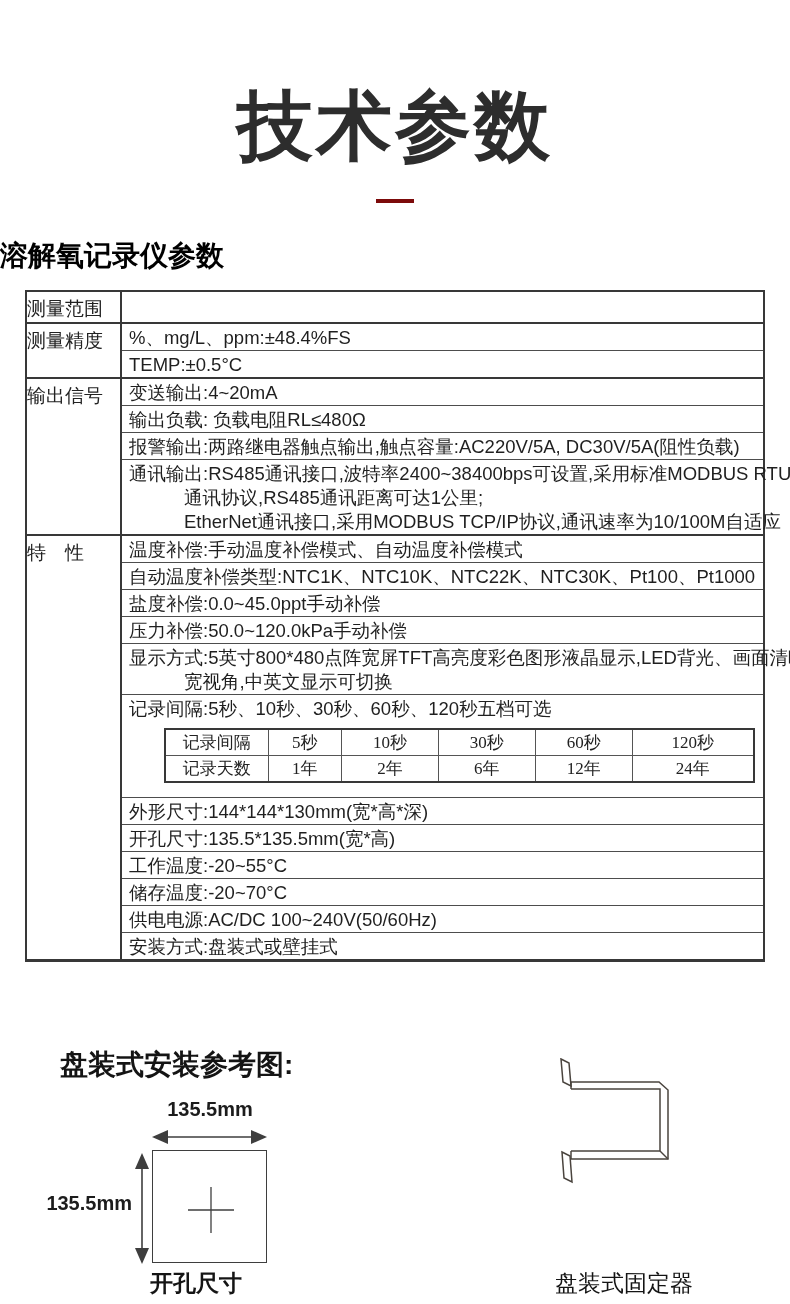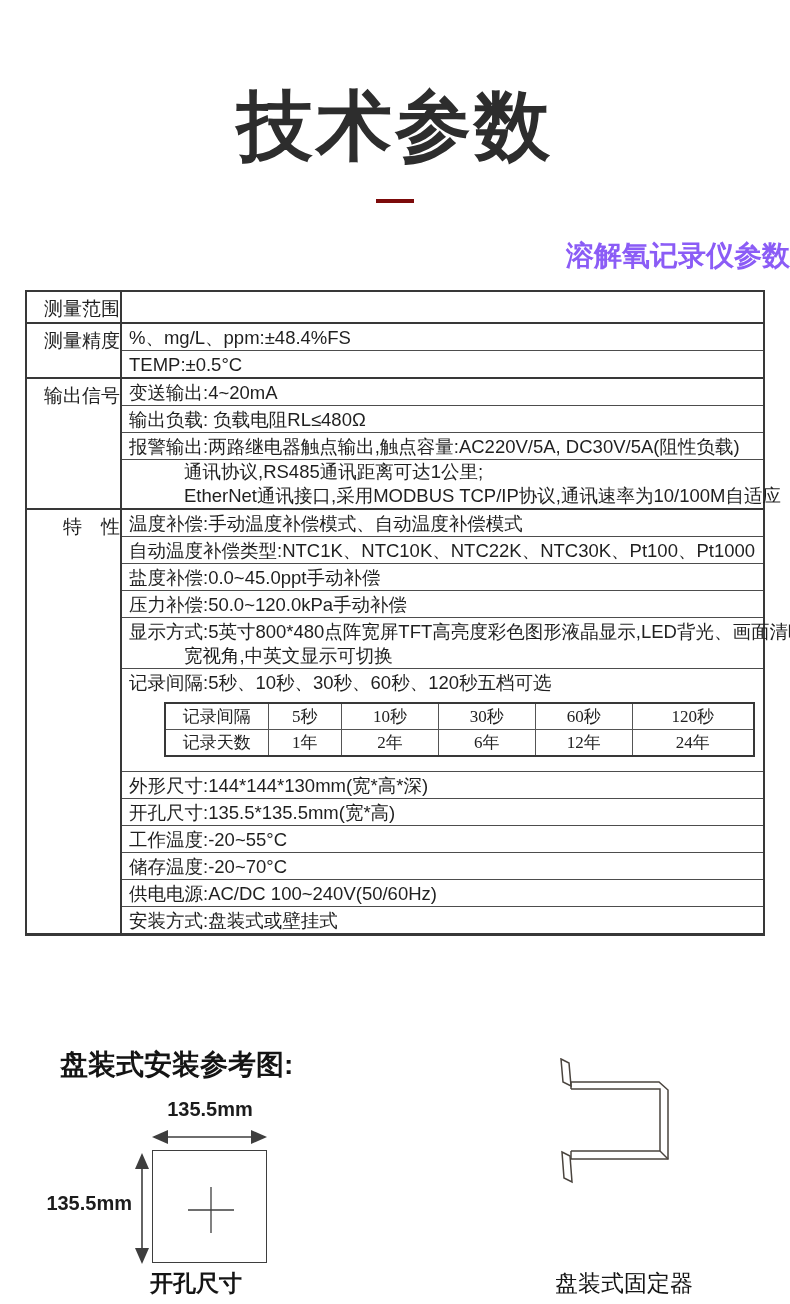--- a/index.html
+++ b/index.html
@@ -15,34 +15,34 @@
     position: absolute; top: 76px; left: 0; width: 100%;
     text-align: center; font-size: 76px; font-weight: 900;
     letter-spacing: 3px; color: #2d2d2d;
   }
   .title-divider {
     position: absolute; top: 199px; left: 376px;
     width: 38px; height: 4px; background: #7c0a0a;
   }
   .page-subtitle {
     position: absolute; top: 237px; left: 0; width: 100%;
-    text-align: right; font-size: 28px; font-weight: 700; color: #8b5cf6;
+    text-align: left; font-size: 28px; font-weight: 700; color: #000000;
   }
 
   
   .spec-table {
     position: absolute; top: 290px; left: 25px; width: 740px;
     border: 2px solid #383838; border-bottom-width: 3px;
     background: #ffffff;
   }
   .group { display: flex; align-items: stretch; }
   .group + .group { border-top: 2px solid #383838; }
   .glabel {
     flex: none; width: 95px; border-right: 2px solid #383838;
-    text-align: right; padding-top: 4px;
+    text-align: left; padding-top: 4px;
     font-size: 19px; color: #222222;
   }
   .gvalues { flex: 1 1 auto; min-width: 0; display: flex; flex-direction: column; }
   .vrow {
     font-size: 18.5px; line-height: 21px; color: #1f1f1f;
     padding: 3px 4px 2px 7px; white-space: nowrap;
   }
   .gvalues > .vrow + .vrow, .gvalues > .vrow + .vmulti, .gvalues > .vmulti + .vrow,
   .gvalues > .itbl-wrap + .vrow { border-top: 1.5px solid #4d4d4d; }
   .vmulti { padding: 0; }
@@ -115,20 +115,21 @@
     </div>
   </div>
 
   <div class="group">
     <div class="glabel">输出信号</div>
     <div class="gvalues">
       <div class="vrow">变送输出:4~20mA</div>
       <div class="vrow">输出负载: 负载电阻RL≤480Ω</div>
       <div class="vrow">报警输出:两路继电器触点输出,触点容量:AC220V/5A, DC30V/5A(阻性负载)</div>
       <div class="vrow vmulti">
+        <div class="line">通讯输出:RS485通讯接口,波特率2400~38400bps可设置,采用标准MODBUS RTU</div>
         <div class="line cont">通讯协议,RS485通讯距离可达1公里;</div>
         <div class="line cont">EtherNet通讯接口,采用MODBUS TCP/IP协议,通讯速率为10/100M自适应</div>
       </div>
     </div>
   </div>
 
   <div class="group">
     <div class="glabel">特　性</div>
     <div class="gvalues">
       <div class="vrow">温度补偿:手动温度补偿模式、自动温度补偿模式</div>

